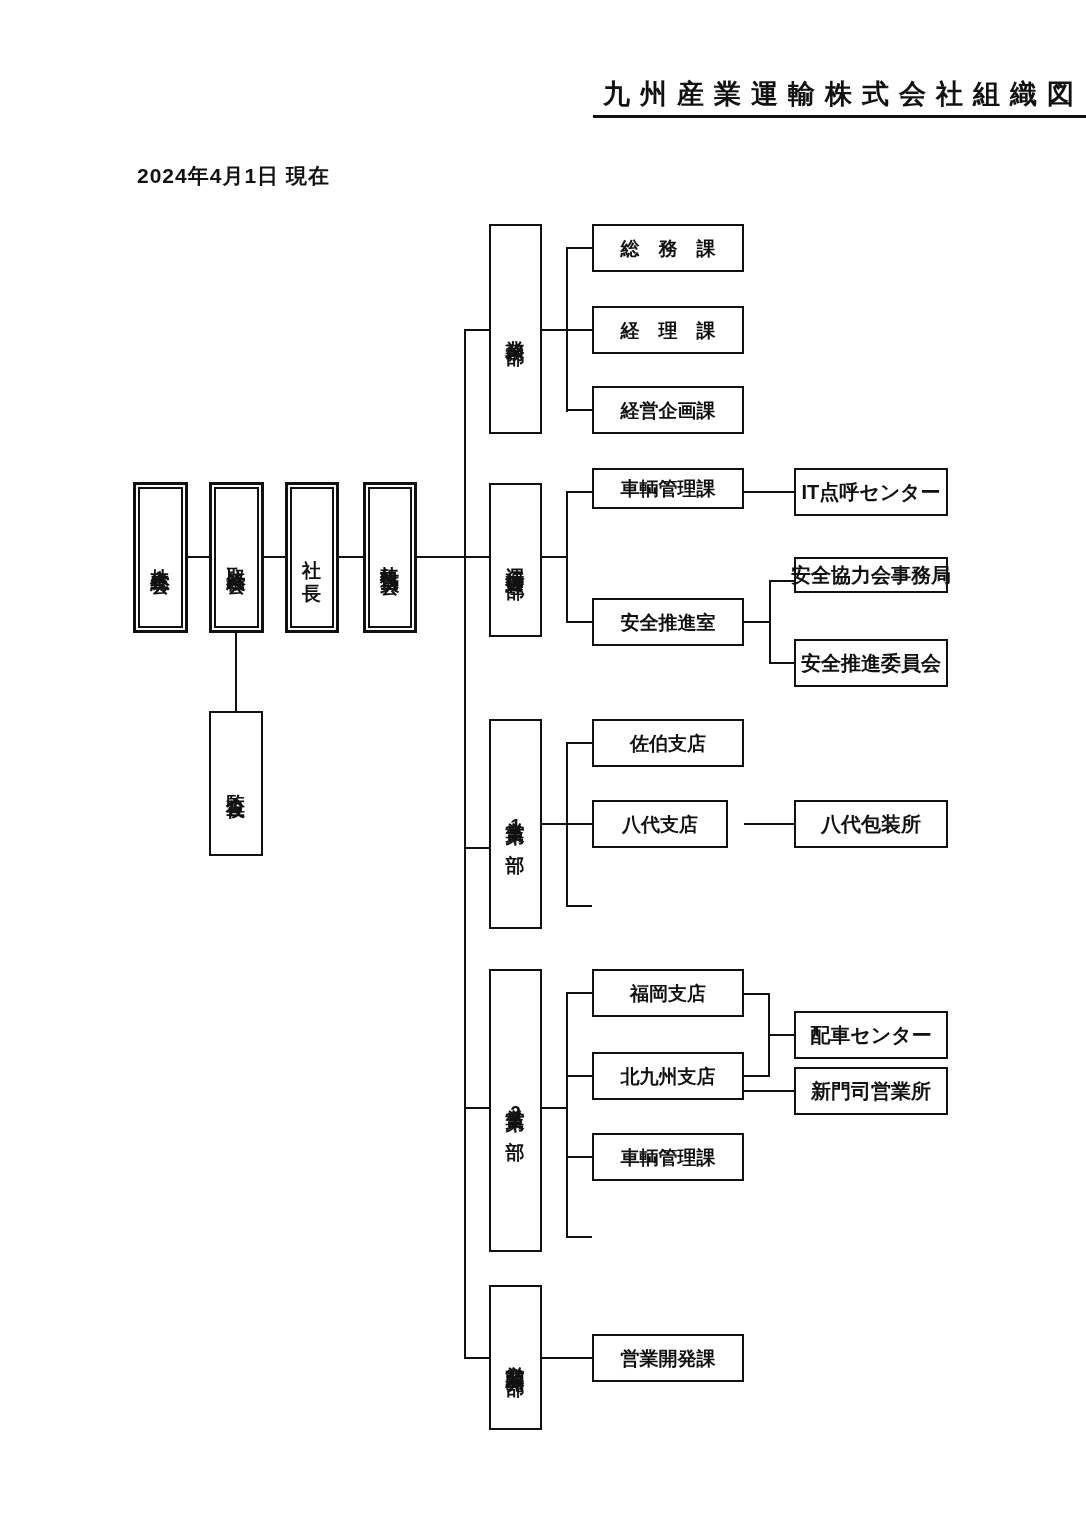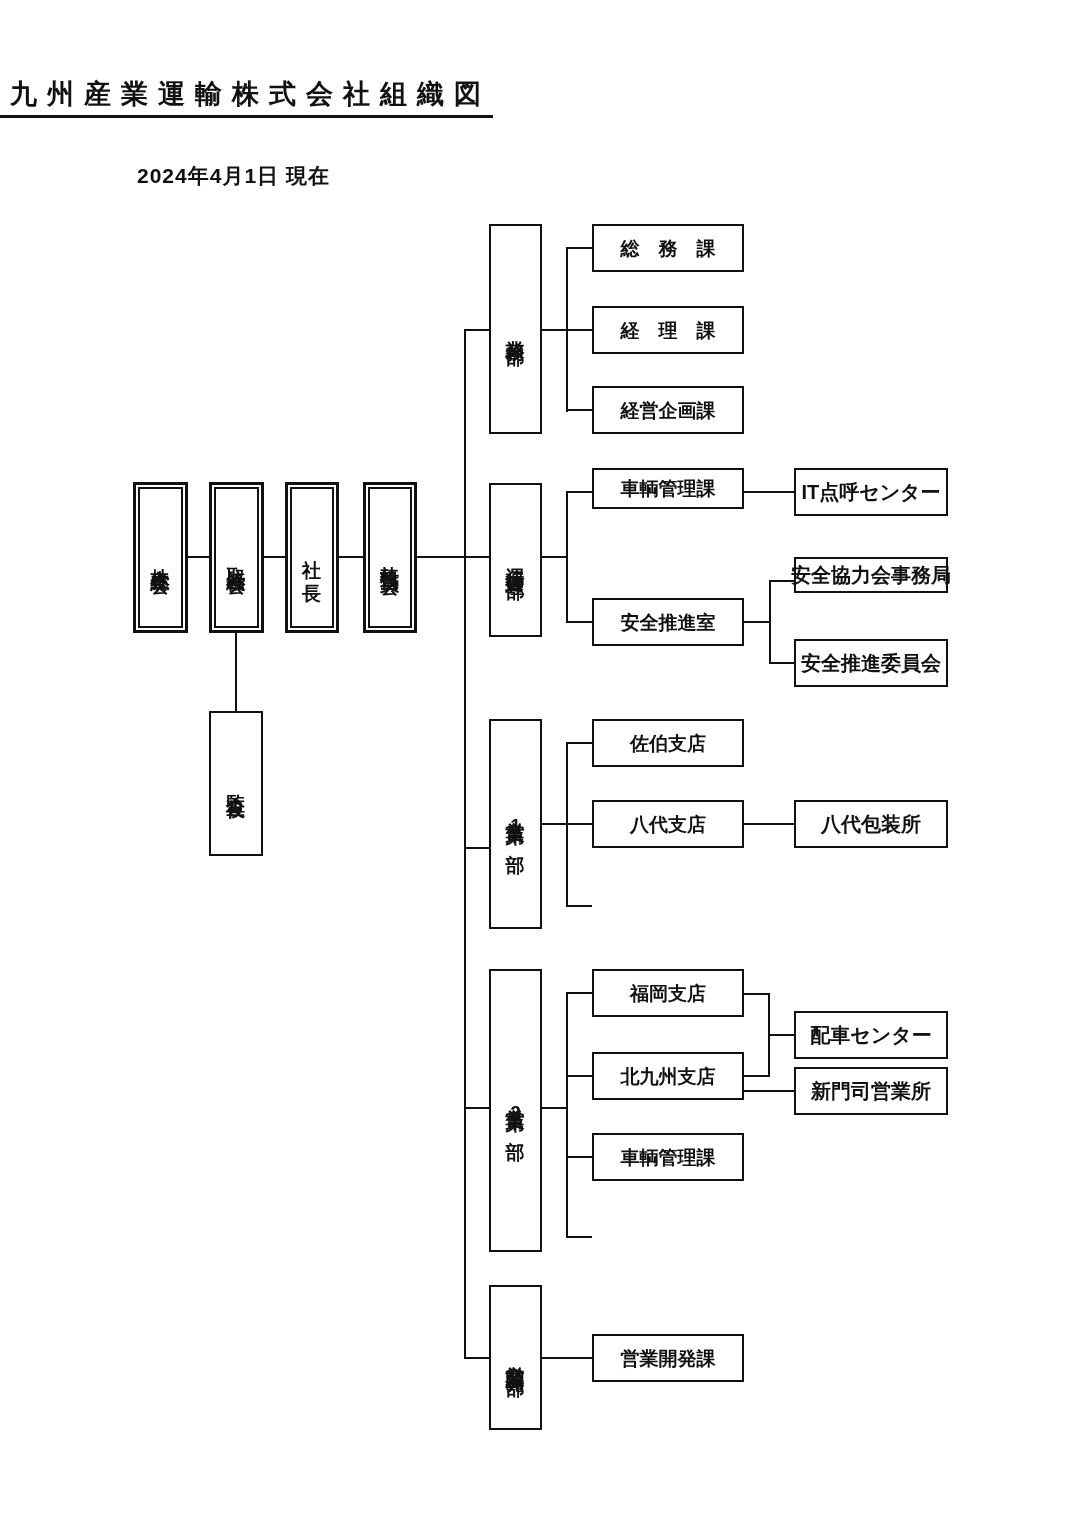--- a/index.html
+++ b/index.html
@@ -7,21 +7,21 @@
     position:relative;
     width:1086px;height:1536px;
     margin:0 auto;
     background:#ffffff;
     font-family:"Liberation Sans","DejaVu Sans",sans-serif;
     color:#111111;
     overflow:hidden;
   }
   .title{
     position:absolute;left:0;right:0;top:76px;
-    text-align:left;
+    text-align:right;
   }
   .title span{
     display:inline-block;
     font-size:27px;font-weight:700;
     letter-spacing:10px;
     padding:0 2px 3px 10px;
     border-bottom:3px solid #111;
     white-space:nowrap;
   }
   .date{
@@ -110,21 +110,21 @@
   </div>
   <div class="box" style="left:592px;top:468px;width:152px;height:41px">
     <span class="hlabel">車輌管理課</span>
   </div>
   <div class="box" style="left:592px;top:598px;width:152px;height:48px">
     <span class="hlabel">安全推進室</span>
   </div>
   <div class="box" style="left:592px;top:719px;width:152px;height:48px">
     <span class="hlabel">佐伯支店</span>
   </div>
-  <div class="box" style="left:592px;top:800px;width:152px;height:48px">
+  <div class="box" style="left:592px;top:800px;width:136px;height:48px">
     <span class="hlabel">八代支店</span>
   </div>
   <div class="box" style="left:592px;top:969px;width:152px;height:48px">
     <span class="hlabel">福岡支店</span>
   </div>
   <div class="box" style="left:592px;top:1052px;width:152px;height:48px">
     <span class="hlabel">北九州支店</span>
   </div>
   <div class="box" style="left:592px;top:1133px;width:152px;height:48px">
     <span class="hlabel">車輌管理課</span>

